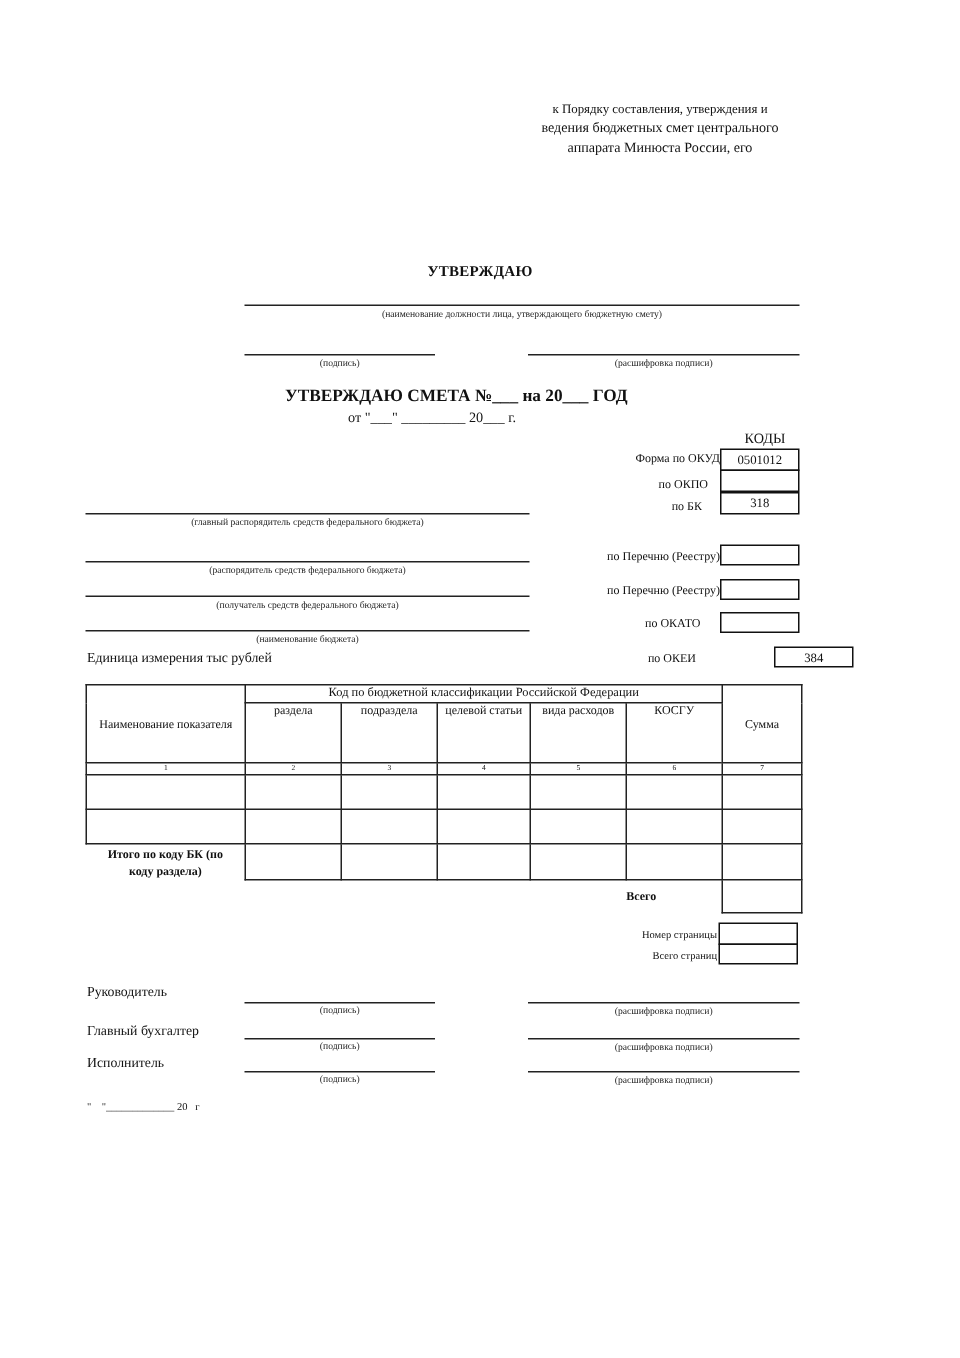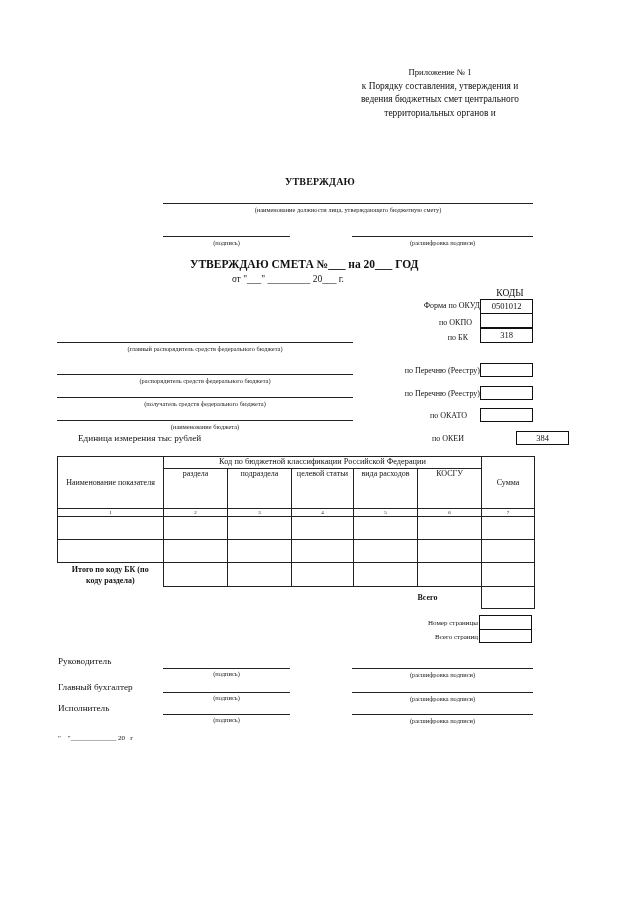--- a/index.html
+++ b/index.html
@@ -9,35 +9,34 @@
   .hdr-block { left: 320px; top: 66px; width: 240px; text-align: center; font-size: 9.4px; line-height: 13.6px; }
   .hdr-block div:first-child { font-size: 8.6px; }
   .title-approve { left: 0; width: 640px; top: 176px; text-align: center; font-weight: bold; font-size: 10px; letter-spacing: 0.2px; }
   .line { position: absolute; border-top: 1px solid #222; height: 0; }
   .cap { position: absolute; font-size: 6.4px; text-align: center; color: #222; }
   .main-title { left: 190px; top: 258px; font-weight: bold; font-size: 11.5px; white-space: nowrap; }
   .date-line { left: 232px; top: 274px; font-size: 9.5px; white-space: nowrap; }
   .codes-head { left: 488px; top: 288px; width: 44px; text-align: center; font-size: 9.5px; }
   .code-label { position: absolute; font-size: 8px; text-align: right; white-space: nowrap; }
   .code-box { position: absolute; border: 1.2px solid #111; box-sizing: border-box; font-size: 8.5px; text-align: center; line-height: 13px; }
-  .unit { left: 58px; top: 433px; font-size: 9.2px; white-space: nowrap; margin-left: 20px; }
+  .unit { left: 58px; top: 433px; font-size: 9.2px; white-space: nowrap; }
   table.grid { position: absolute; border-collapse: collapse; left: 57px; top: 456px; table-layout: fixed; }
   table.grid td { border: 1px solid #222; padding: 0; font-size: 8px; text-align: center; vertical-align: top; }
   .nb { border: none !important; }
   .sig-role { position: absolute; left: 58px; font-size: 9.2px; white-space: nowrap; }
   .small-r { position: absolute; font-size: 7px; text-align: right; white-space: nowrap; }
 </style>
 </head>
 <body>
 
 <div class="abs hdr-block">
-  <div>Приложение № 1</div>
   <div>к Порядку составления, утверждения и</div>
   <div>ведения бюджетных смет центрального</div>
-  <div>территориальных органов и</div>
+  <div>аппарата Минюста России, его</div>
 </div>
 
 <div class="abs title-approve">УТВЕРЖДАЮ</div>
 <div class="line" style="left:163px; top:203px; width:370px;"></div>
 <div class="cap" style="left:163px; top:206px; width:370px;">(наименование должности лица, утверждающего бюджетную смету)</div>
 <div class="line" style="left:163px; top:236px; width:127px;"></div>
 <div class="cap" style="left:163px; top:239px; width:127px;">(подпись)</div>
 <div class="line" style="left:352px; top:236px; width:181px;"></div>
 <div class="cap" style="left:352px; top:239px; width:181px;">(расшифровка подписи)</div>
 

